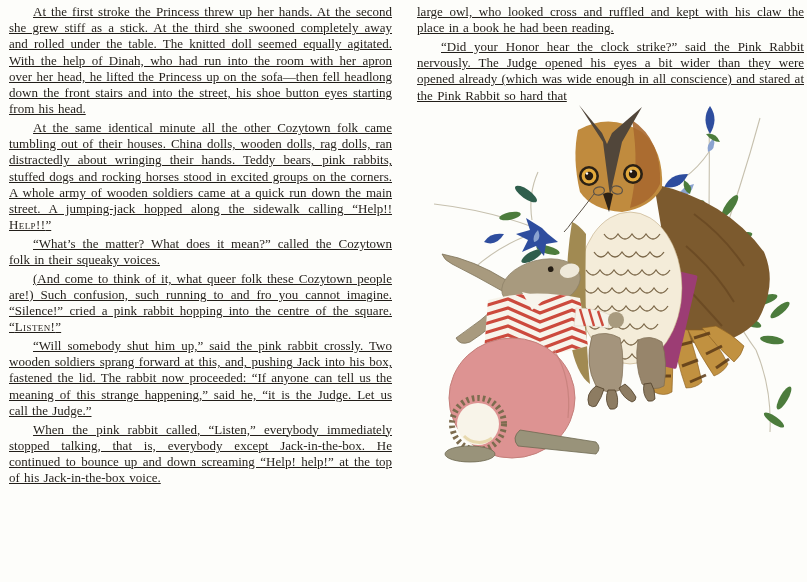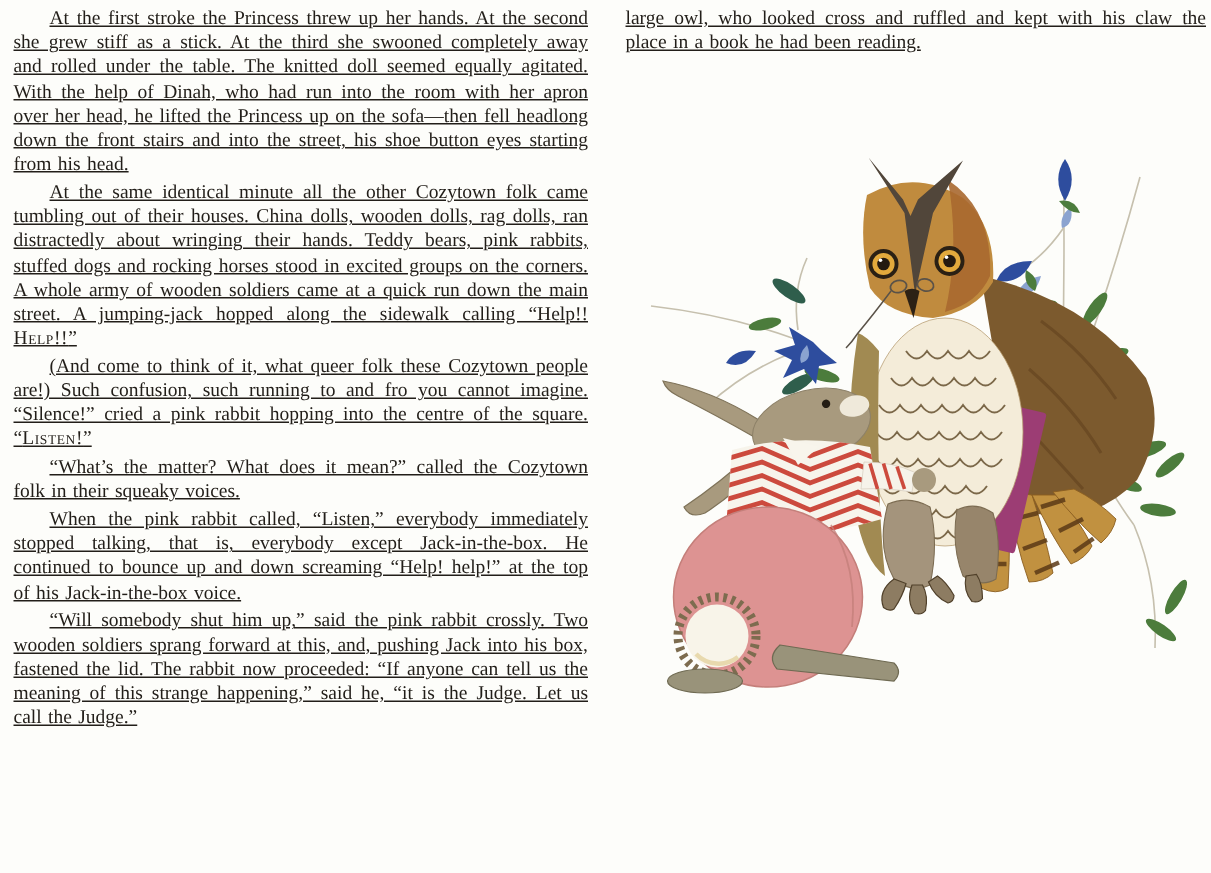--- a/index.html
+++ b/index.html
@@ -20,28 +20,29 @@
   .illo{position:absolute; left:426px; top:88px; width:380px; height:375px;}
 </style>
 </head>
 <body>
 
 <div class="page">
 
   <div class="col left-col">
     <p><span>At the first stroke the Princess threw up her hands. At the second she grew stiff as a stick. At the third she swooned completely away and rolled under the table. The knitted doll seemed equally agitated. With the help of Dinah, who had run into the room with her apron over her head, he lifted the Princess up on the sofa—then fell headlong down the front stairs and into the street, his shoe button eyes starting from his head.</span></p>
     <p><span>At the same identical minute all the other Cozytown folk came tumbling out of their houses. China dolls, wooden dolls, rag dolls, ran distractedly about wringing their hands. Teddy bears, pink rabbits, stuffed dogs and rocking horses stood in excited groups on the corners. A whole army of wooden soldiers came at a quick run down the main street. A jumping-jack hopped along the sidewalk calling “Help!! </span><span class="sc">Help!!</span><span>”</span></p>
+    <p><span>“What’s the matter? What does it mean?” called the Cozytown folk in their squeaky voices.</span></p>
     <p><span>(And come to think of it, what queer folk these Cozytown people are!) Such confusion, such running to and fro you cannot imagine. “Silence!” cried a pink rabbit hopping into the centre of the square. “</span><span class="sc">Listen!</span><span>”</span></p>
-    <p><span>“What’s the matter? What does it mean?” called the Cozytown folk in their squeaky voices.</span></p>
+    <p><span>“Will somebody shut him up,” said the pink rabbit crossly. Two wooden soldiers sprang forward at this, and, pushing Jack into his box, fastened the lid. The rabbit now proceeded: “If anyone can tell us the meaning of this strange happening,” said he, “it is the Judge. Let us call the Judge.”</span></p>
     <p><span>When the pink rabbit called, “Listen,” everybody immediately stopped talking, that is, everybody except Jack-in-the-box. He continued to bounce up and down screaming “Help! help!” at the top of his Jack-in-the-box voice.</span></p>
-    <p><span>“Will somebody shut him up,” said the pink rabbit crossly. Two wooden soldiers sprang forward at this, and, pushing Jack into his box, fastened the lid. The rabbit now proceeded: “If anyone can tell us the meaning of this strange happening,” said he, “it is the Judge. Let us call the Judge.”</span></p>
   </div>
 
   <div class="col right-col">
     <p class="noindent"><span>large owl, who looked cross and ruffled and kept with his claw the place in a book he had been reading.</span></p>
+    <p><span>“Did your Honor hear the clock strike?” said the Pink Rabbit nervously. The Judge opened his eyes a bit wider than they were opened already (which was wide enough in all conscience) and stared at the Pink Rabbit so hard that</span></p>
   </div>
 
   <svg class="illo" viewBox="0 0 380 375" aria-hidden="true">
 
     <g>
       <g stroke-width="1.1" fill="none" stroke="#c6c0ae">
         <path d="M282,176 Q284,100 283,20"></path>
         <path d="M290,168 Q315,100 334,30"></path>
         <path d="M286,180 Q305,228 330,262"></path>
         <path d="M283,64 Q272,80 258,90"></path>

